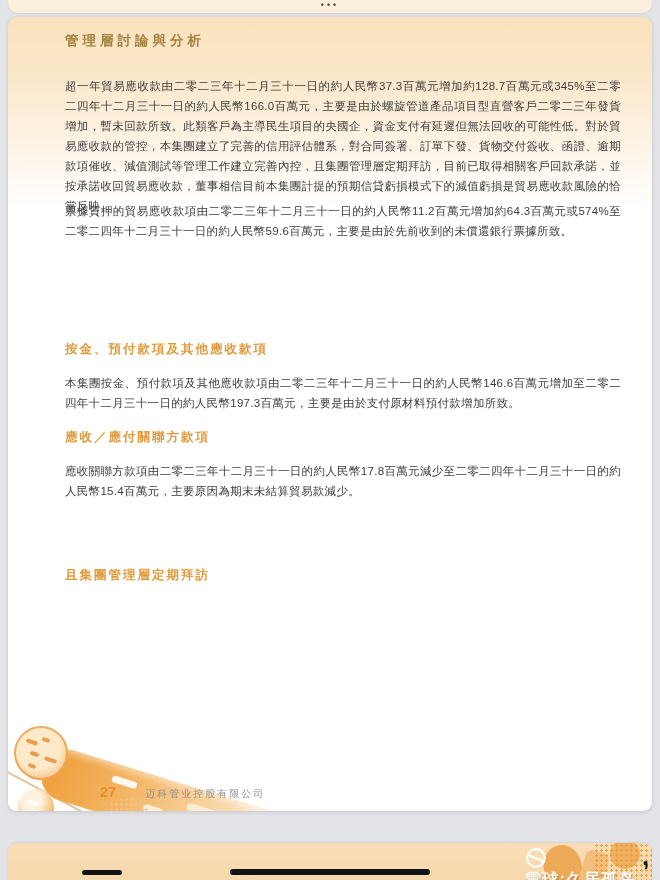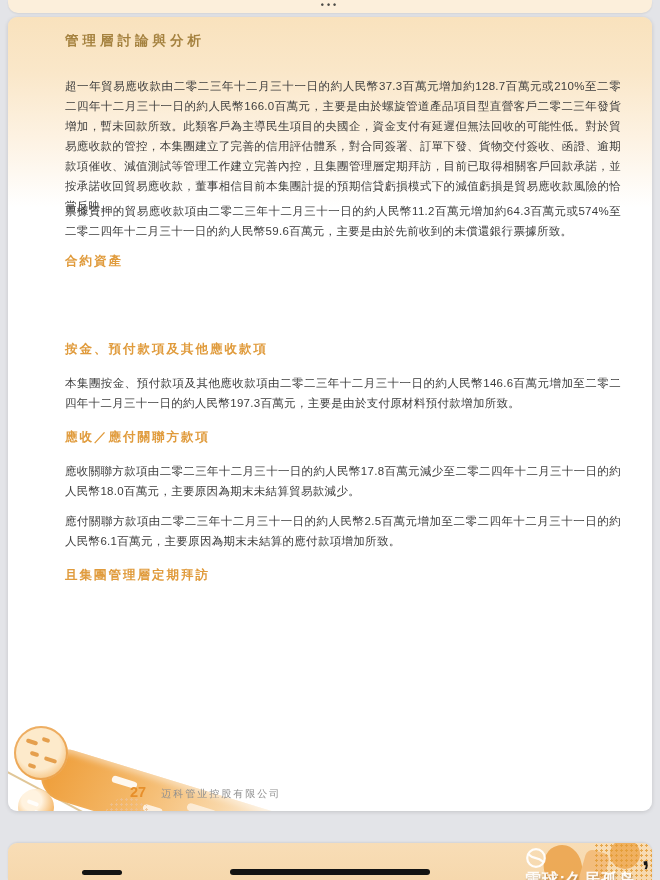--- a/index.html
+++ b/index.html
@@ -35,21 +35,21 @@
   .para{
     font-size:11.5px;line-height:20px;color:#3d3d3d;letter-spacing:.3px;
     text-align:justify;
   }
   .para b{font-weight:normal;}
   .head{
     font-size:12.5px;font-weight:bold;color:#e09b3c;letter-spacing:2px;line-height:16px;
   }
   
   .footer-row{
-    position:absolute;left:92px;top:767px;display:flex;align-items:baseline;gap:15px;z-index:5;margin-left:30px;
+    position:absolute;left:92px;top:767px;display:flex;align-items:baseline;gap:29px;z-index:5;
   }
   .page-number{font-size:14.5px;font-weight:bold;color:#e78f2b;}
   .company-name{font-size:10px;color:#8f8f8f;letter-spacing:2px;}
   
   .deco{position:absolute;left:0;top:690px;width:340px;height:131px;pointer-events:none;}
   .gold-line{position:absolute;height:1.5px;background:#cfa85f;opacity:.65;transform-origin:left center;}
   .gl1{left:-12px;top:58px;width:330px;transform:rotate(28deg);}
   .gl2{left:-12px;top:112px;width:300px;transform:rotate(28deg);opacity:.45;}
   .pipe-body{
     position:absolute;left:34px;top:35px;width:274px;height:52px;border-radius:27px;
@@ -121,31 +121,29 @@
 </head>
 <body>
 
 <div class="prev-strip">
   <div class="divider-dots">•••</div>
 </div>
 
 <div class="page-card">
   <div class="doc-title">管理層討論與分析</div>
 
-  <div class="para autonum" style="top:59px">超一年貿易應收款由二零二三年十二月三十一日的約人民幣<b>37.3</b>百萬元增加約<b>128.7</b>百萬元或<b>210%</b>至二零二四年十二月三十一日的約人民幣<b>166.0</b>百萬元，主要是由於螺旋管道產品項目型直營客戶二零二三年發貨增加，暫未回款所致。此類客戶為主導民生項目的央國企，資金支付有延遲但無法回收的可能性低。對於貿易應收款的管控，本集團建立了完善的信用評估體系，對合同簽署、訂單下發、貨物交付簽收、函證、逾期款項催收、減值測試等管理工作建立完善內控，且集團管理層定期拜訪，目前已取得相關客戶回款承諾，並按承諾收回貿易應收款，董事相信目前本集團計提的預期信貸虧損模式下的減值虧損是貿易應收款風險的恰當反映。</div>
+  <div class="para autonum" style="top:59px">超一年貿易應收款由二零二三年十二月三十一日的約人民幣<b>37.3</b>百萬元增加約<b>128.7</b>百萬元或<b>345%</b>至二零二四年十二月三十一日的約人民幣<b>166.0</b>百萬元，主要是由於螺旋管道產品項目型直營客戶二零二三年發貨增加，暫未回款所致。此類客戶為主導民生項目的央國企，資金支付有延遲但無法回收的可能性低。對於貿易應收款的管控，本集團建立了完善的信用評估體系，對合同簽署、訂單下發、貨物交付簽收、函證、逾期款項催收、減值測試等管理工作建立完善內控，且集團管理層定期拜訪，目前已取得相關客戶回款承諾，並按承諾收回貿易應收款，董事相信目前本集團計提的預期信貸虧損模式下的減值虧損是貿易應收款風險的恰當反映。</div>
   <div class="para autonum" style="top:184px">票據質押的貿易應收款項由二零二三年十二月三十一日的約人民幣<b>11.2</b>百萬元增加約<b>64.3</b>百萬元或<b>574%</b>至二零二四年十二月三十一日的約人民幣<b>59.6</b>百萬元，主要是由於先前收到的未償還銀行票據所致。</div>
 
-  <div class="head" style="top:236px">合約資產</div>
 
   <div class="head" style="top:324px">按金、預付款項及其他應收款項</div>
   <div class="para autonum" style="top:356px">本集團按金、預付款項及其他應收款項由二零二三年十二月三十一日的約人民幣<b>146.6</b>百萬元增加至二零二四年十二月三十一日的約人民幣<b>197.3</b>百萬元，主要是由於支付原材料預付款增加所致。</div>
 
   <div class="head" style="top:412px">應收／應付關聯方款項</div>
-  <div class="para autonum" style="top:444px">應收關聯方款項由二零二三年十二月三十一日的約人民幣<b>17.8</b>百萬元減少至二零二四年十二月三十一日的約人民幣<b>18.0</b>百萬元，主要原因為期末未結算貿易款減少。</div>
-  <div class="para autonum" style="top:494px">應付關聯方款項由二零二三年十二月三十一日的約人民幣<b>2.5</b>百萬元增加至二零二四年十二月三十一日的約人民幣<b>6.1</b>百萬元，主要原因為期末未結算的應付款項增加所致。</div>
+  <div class="para autonum" style="top:444px">應收關聯方款項由二零二三年十二月三十一日的約人民幣<b>17.8</b>百萬元減少至二零二四年十二月三十一日的約人民幣<b>15.4</b>百萬元，主要原因為期末未結算貿易款減少。</div>
 
   <div class="head" style="top:550px">且集團管理層定期拜訪</div>
 
   <div class="deco">
     <div class="gold-line gl1"></div>
     <div class="gold-line gl2"></div>
     <div class="pipe-body">
       <div class="pipe-dash pd1"></div>
       <div class="pipe-dash pd2"></div>
       <div class="pipe-dash pd3"></div>

